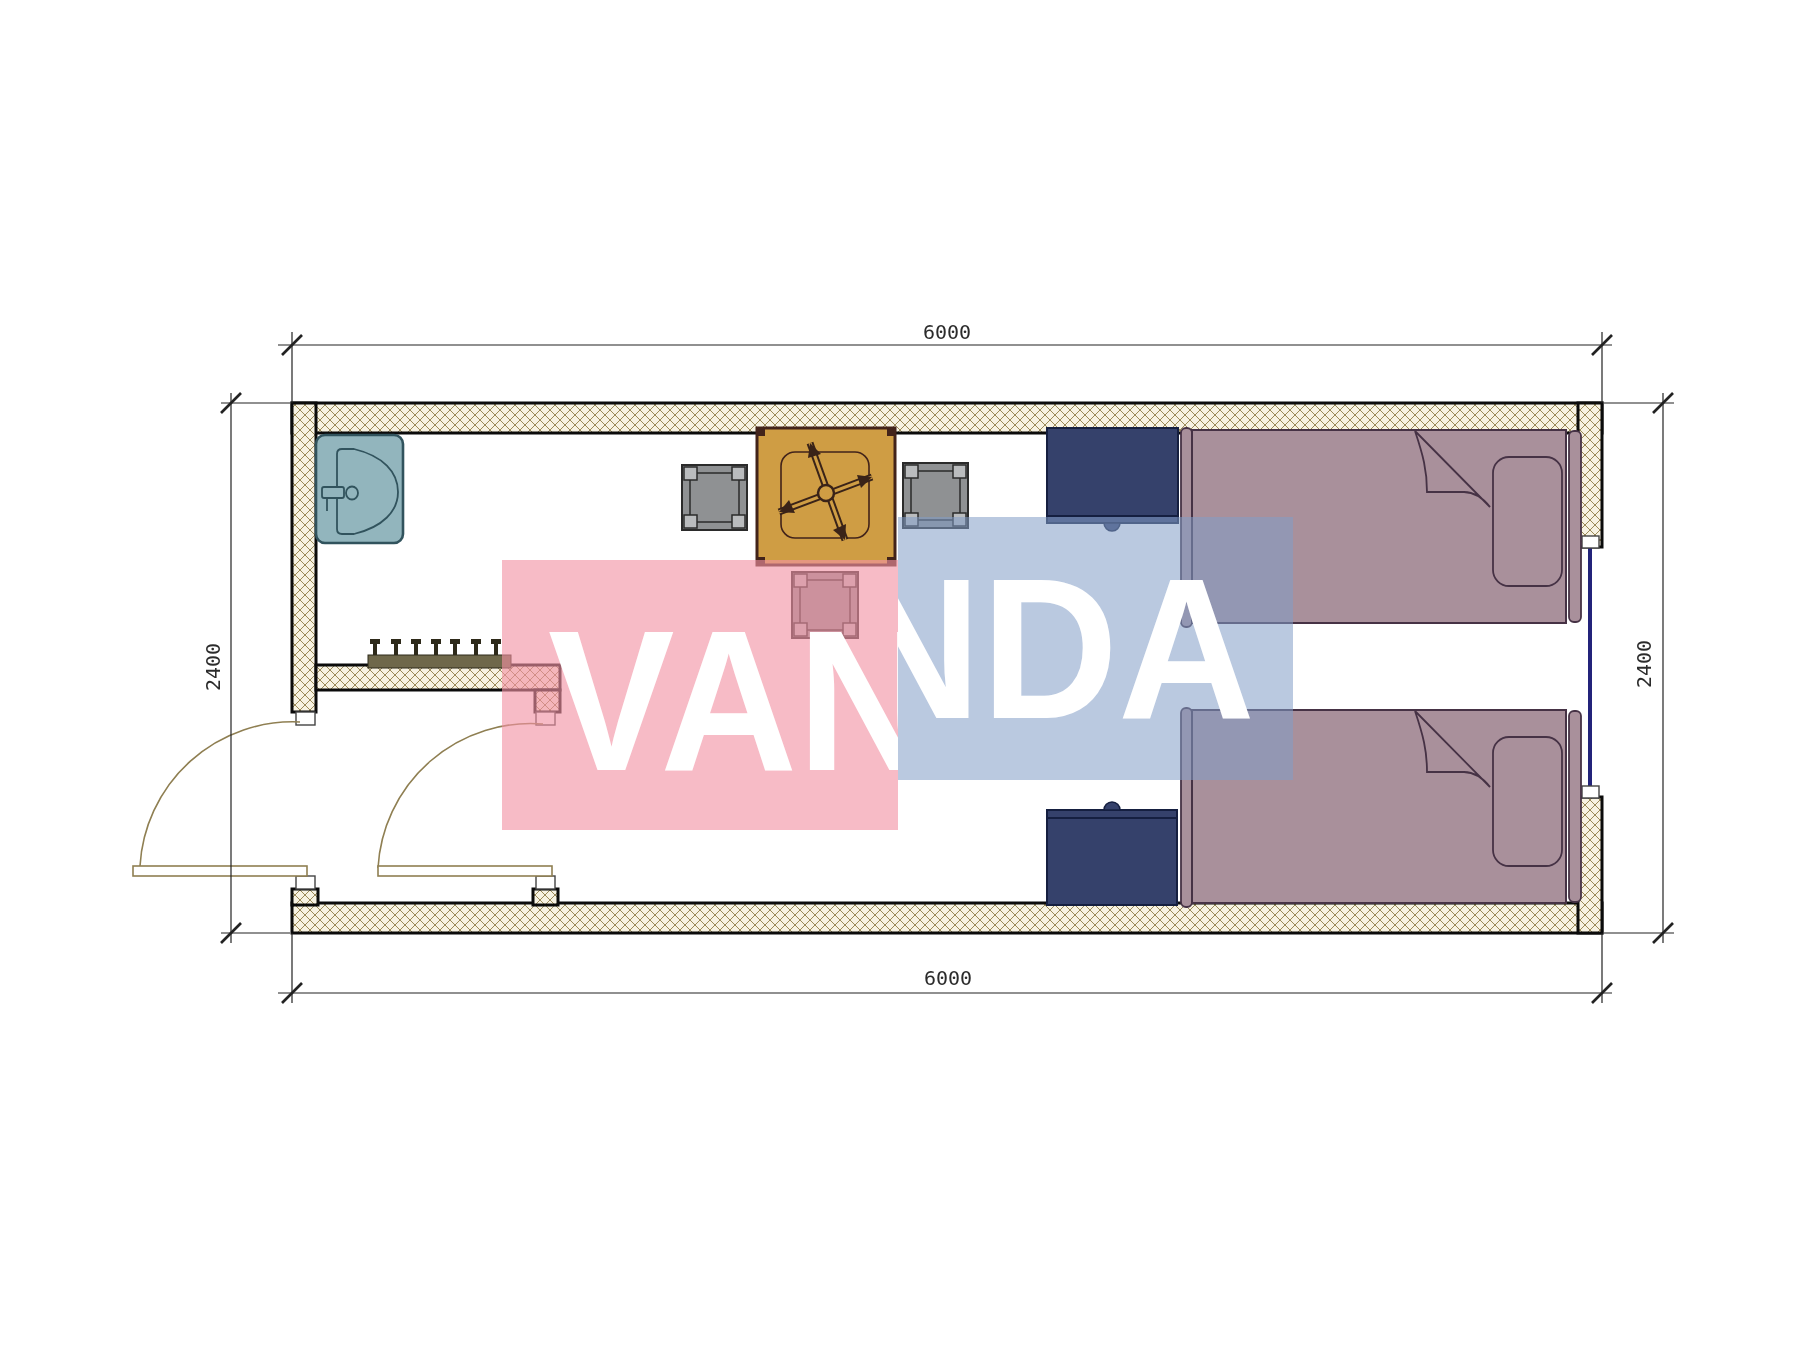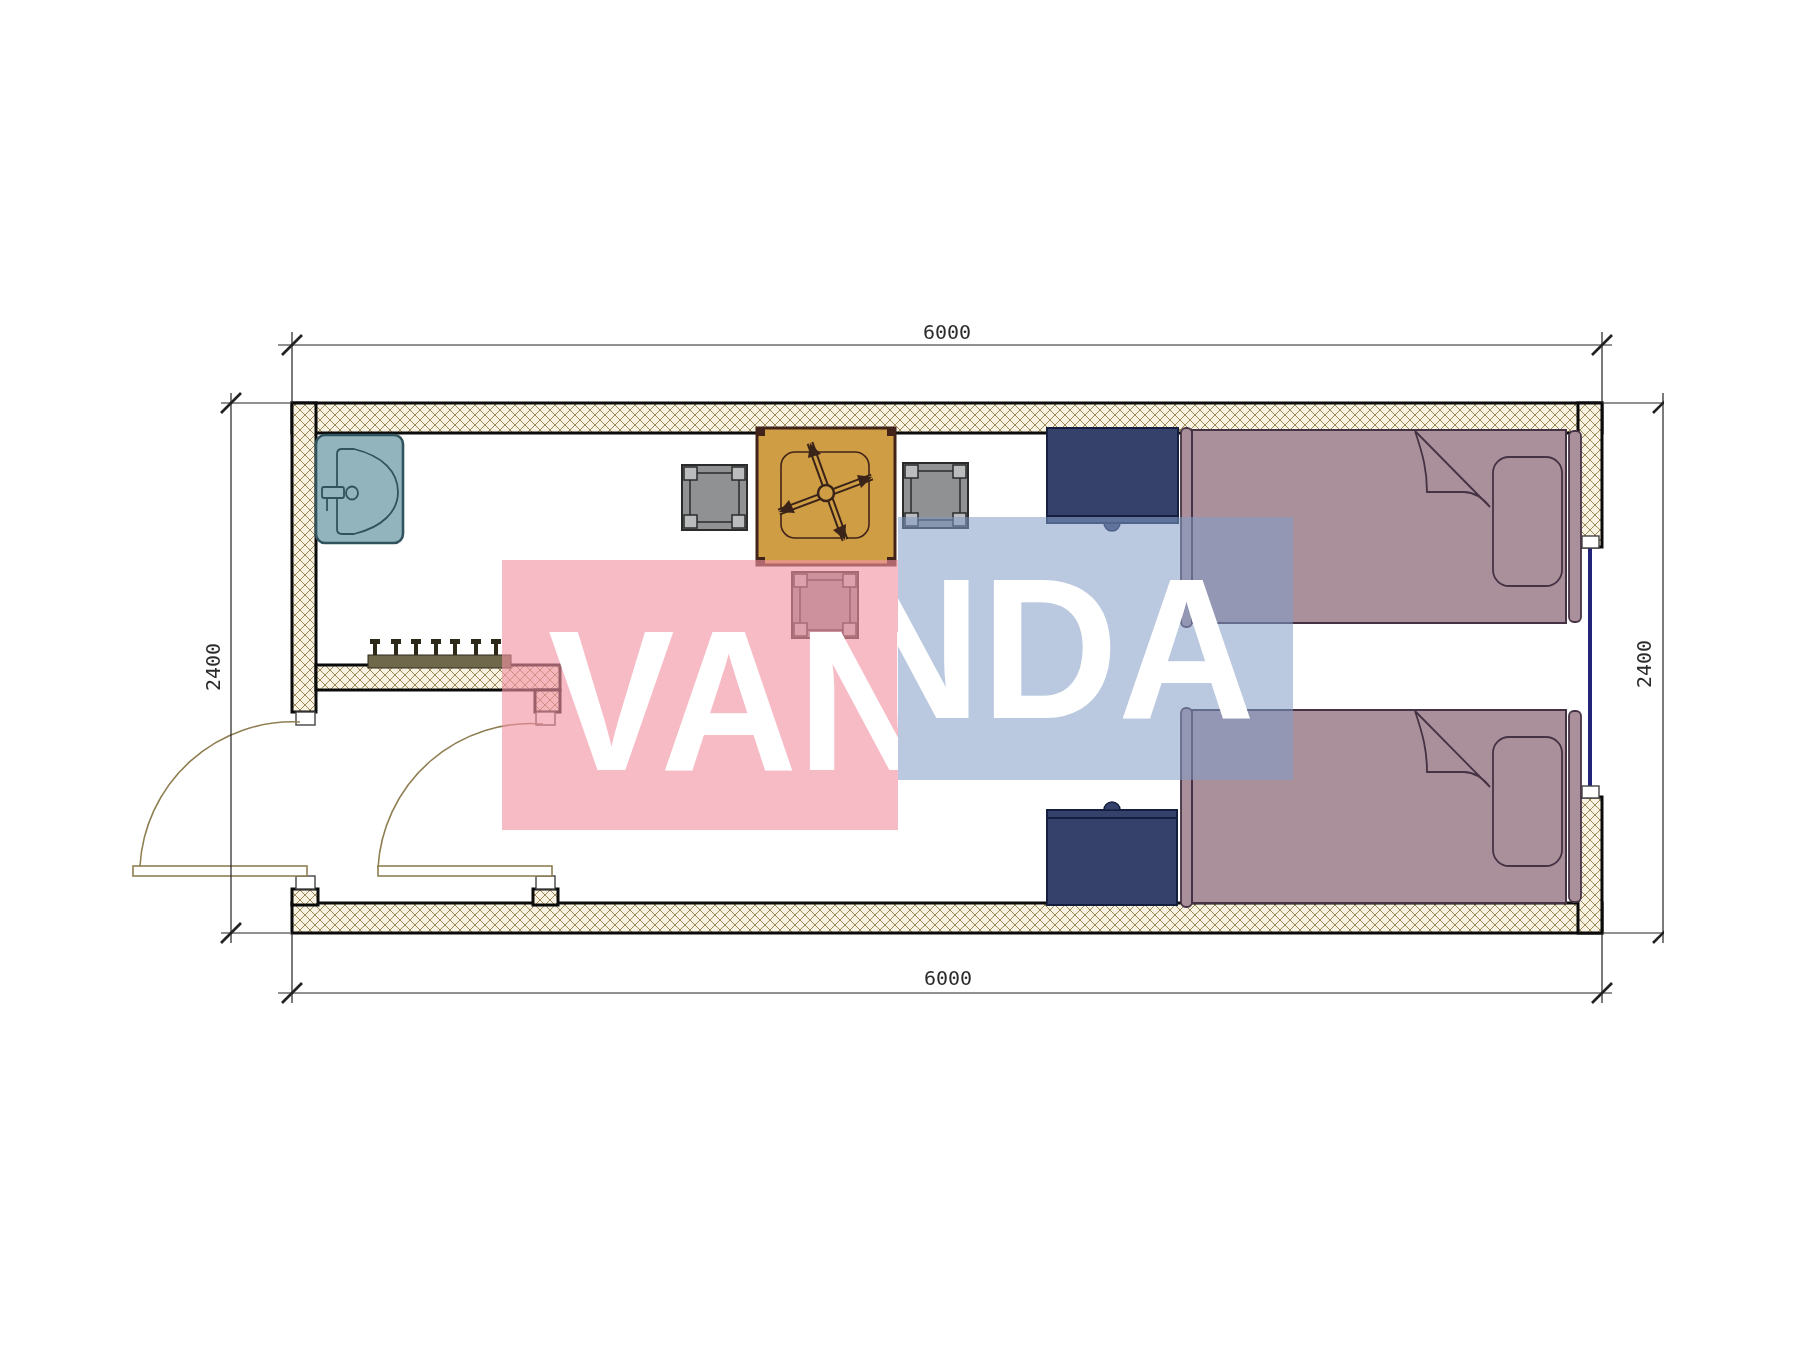--- a/index.html
+++ b/index.html
@@ -1,16 +1,16 @@
 <!DOCTYPE html>
 <html><head>
 <meta charset="utf-8">
 <style>
   html,body{margin:0;padding:0;background:#ffffff;}
-  .canvas{position:relative;width:1664px;height:1350px;background:#ffffff;overflow:hidden;}
+  .canvas{position:relative;width:1800px;height:1350px;background:#ffffff;overflow:hidden;}
   svg{position:absolute;left:0;top:0;}
   .dim-text{font-family:"DejaVu Sans Mono","Liberation Mono",monospace;font-size:20px;}
   .wm-text{font-family:"Liberation Sans","DejaVu Sans",sans-serif;font-weight:bold;}
 </style>
 </head>
 <body>
 
 <div class="canvas">
 <svg width="1800" height="1350" viewBox="0 0 1800 1350">
   <defs>

